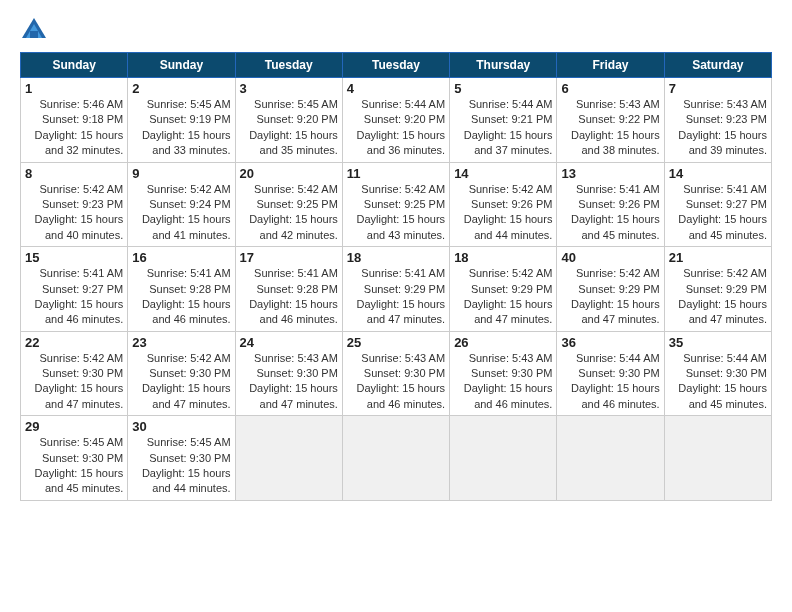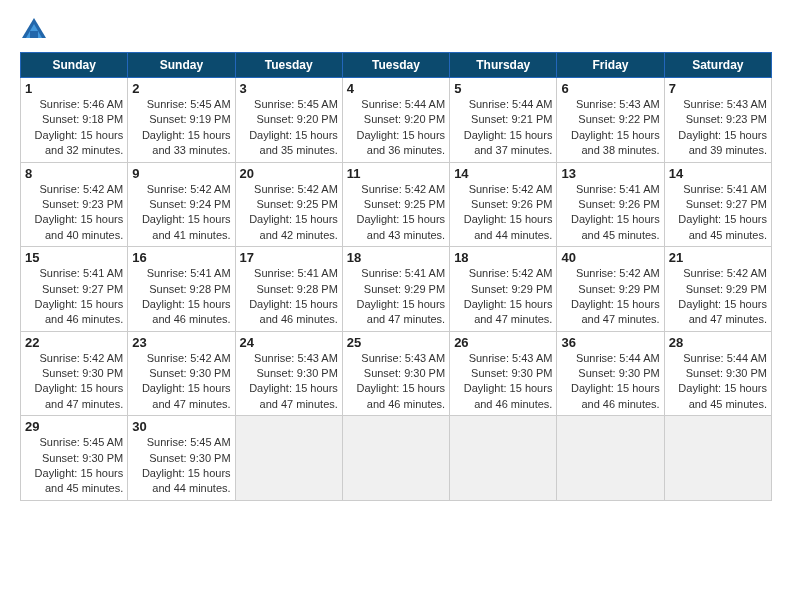--- a/index.html
+++ b/index.html
@@ -321,21 +321,21 @@
 and 46 minutes.</div>
           </td>
           <td>
             <span class="day-num">36</span>
             <div class="day-info" style="white-space: pre-line;">Sunrise: 5:44 AM
 Sunset: 9:30 PM
 Daylight: 15 hours
 and 46 minutes.</div>
           </td>
           <td>
-            <span class="day-num">28</span>
+            <span class="day-num">35</span>
             <div class="day-info" style="white-space: pre-line;">Sunrise: 5:44 AM
 Sunset: 9:30 PM
 Daylight: 15 hours
 and 45 minutes.</div>
           </td>
         </tr>
         <tr>
           <td>
             <span class="day-num">29</span>
             <div class="day-info" style="white-space: pre-line;">Sunrise: 5:45 AM

